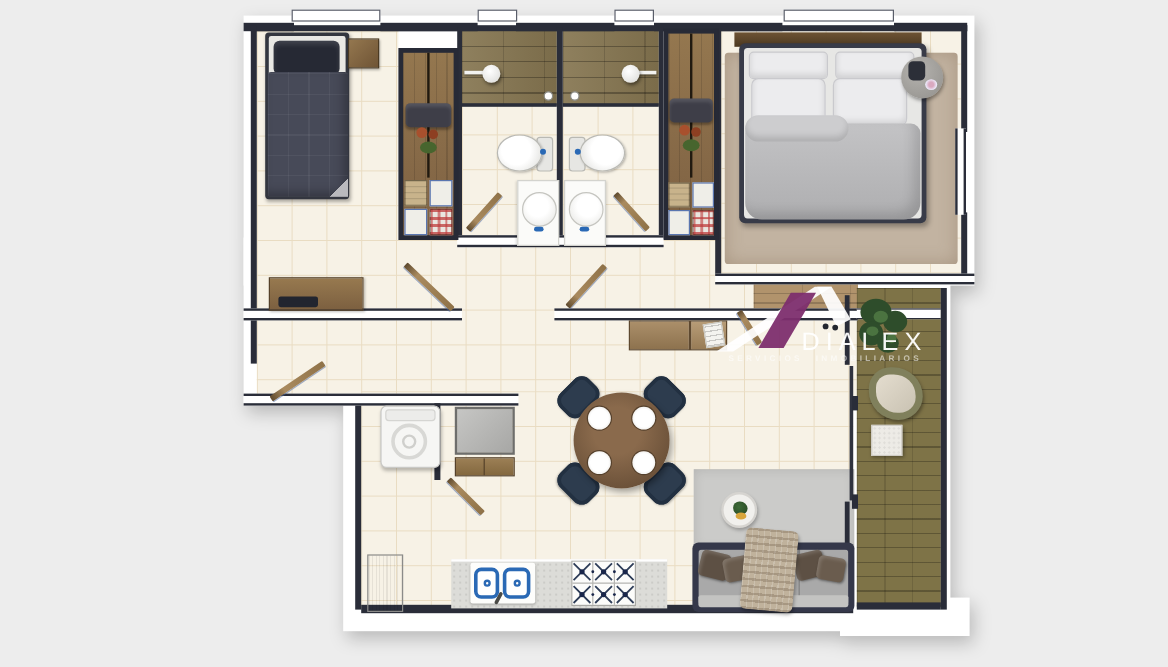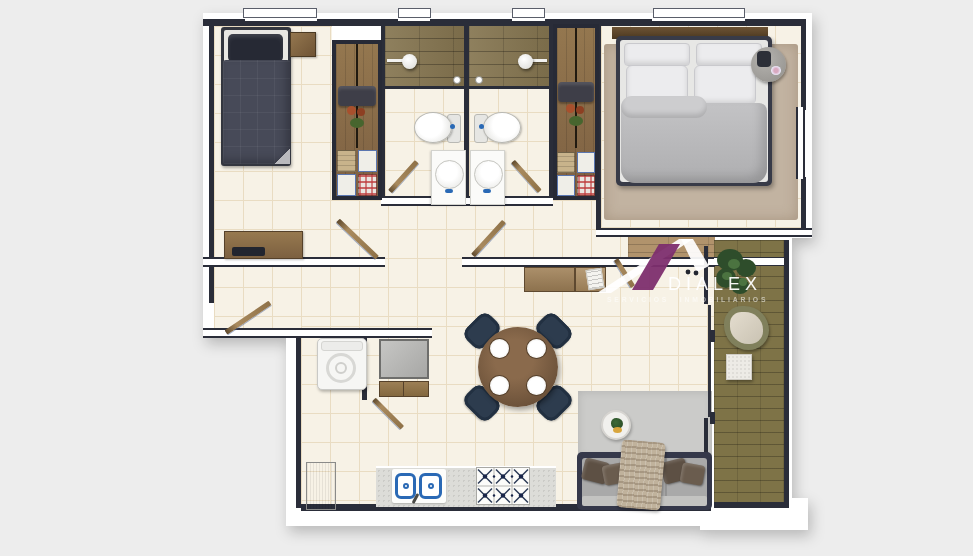--- a/index.html
+++ b/index.html
@@ -27,21 +27,21 @@
   .dl{background:#2a2d39;}
   .door{height:5px;background:linear-gradient(90deg,#5f4a2e,#a98a5e 25%,#8f7248);transform-origin:left center;border-radius:1px;box-shadow:0 1px 0 rgba(70,100,160,.5);}
   .sill{background:#fff;border:1px solid #5a5e6a;box-sizing:border-box;}
   .pillow{background:#ececee;border:1px solid #c9c9cd;border-radius:4px;box-shadow:inset 0 -3px 5px rgba(0,0,0,.12);}
   .chair{background:#2d3c4e;border-radius:9px;box-shadow:inset 0 0 0 3px #223041,0 1px 2px rgba(0,0,0,.35);}
   .bpillow{background:#5d5044;border-radius:4px;box-shadow:inset 2px 2px 3px rgba(255,255,255,.15),1px 1px 2px rgba(0,0,0,.4);}
   .shelf{box-sizing:border-box;border:1px solid rgba(40,30,15,.45);}
   .plaid{background-color:#eae6e0;background-image:
     repeating-linear-gradient(0deg,rgba(190,60,60,.75) 0 2px,transparent 2px 6px),
     repeating-linear-gradient(90deg,rgba(190,60,60,.6) 0 2px,transparent 2px 6px);}
-  .wm-brand{color:rgba(255,255,255,.95);font-size:18px;letter-spacing:5px;font-weight:400;}
+  .wm-brand{color:rgba(255,255,255,.95);font-size:21px;letter-spacing:5px;font-weight:400;}
   .wm-tag{color:rgba(255,255,255,.55);font-size:6.8px;letter-spacing:2.8px;word-spacing:6px;font-weight:700;}
 </style>
 </head>
 <body>
 
 <div id="stage">
 
   <div class="a" style="left:0;top:0;width:973px;height:556px;filter:drop-shadow(3px 6px 7px rgba(0,0,0,.22));">
     <div class="a" style="left:203px;top:13px;width:609px;height:225px;background:#fff;"></div>
     <div class="a" style="left:203px;top:198px;width:512px;height:140px;background:#fff;"></div>

